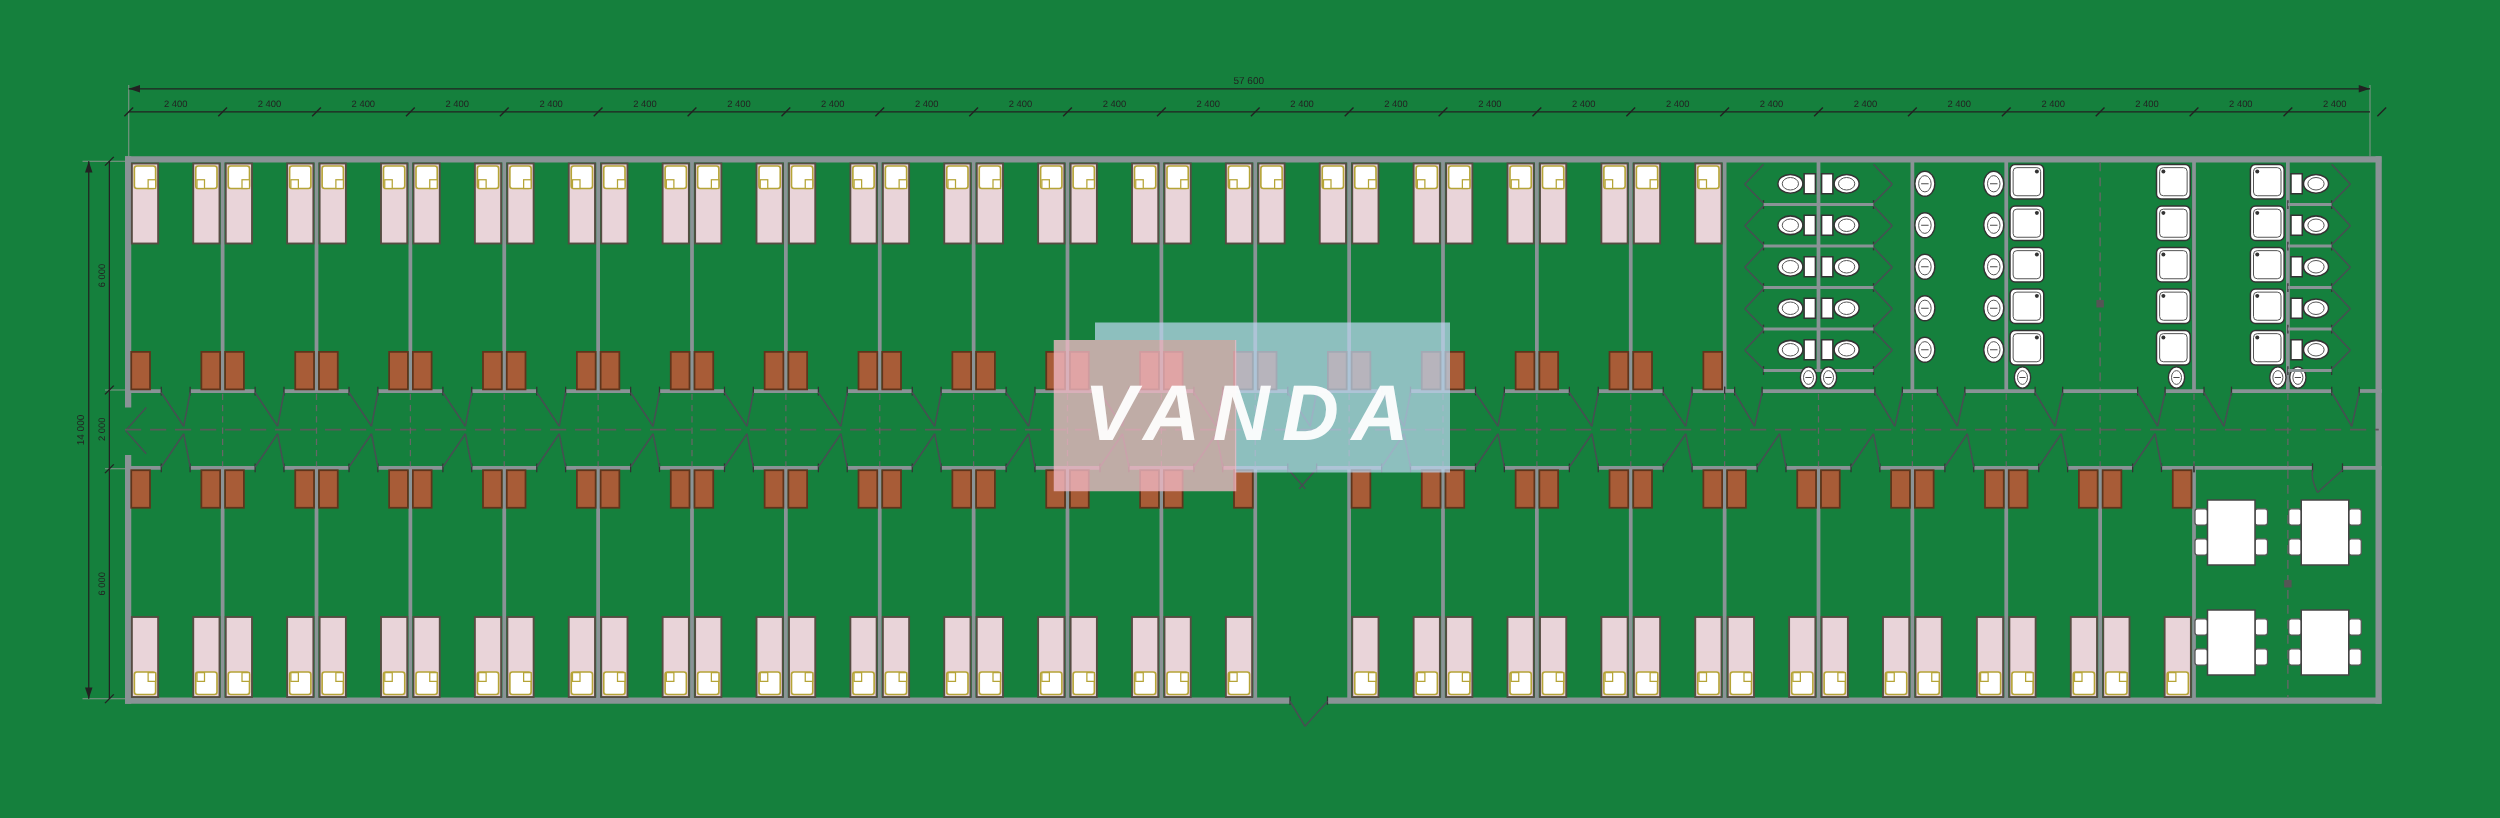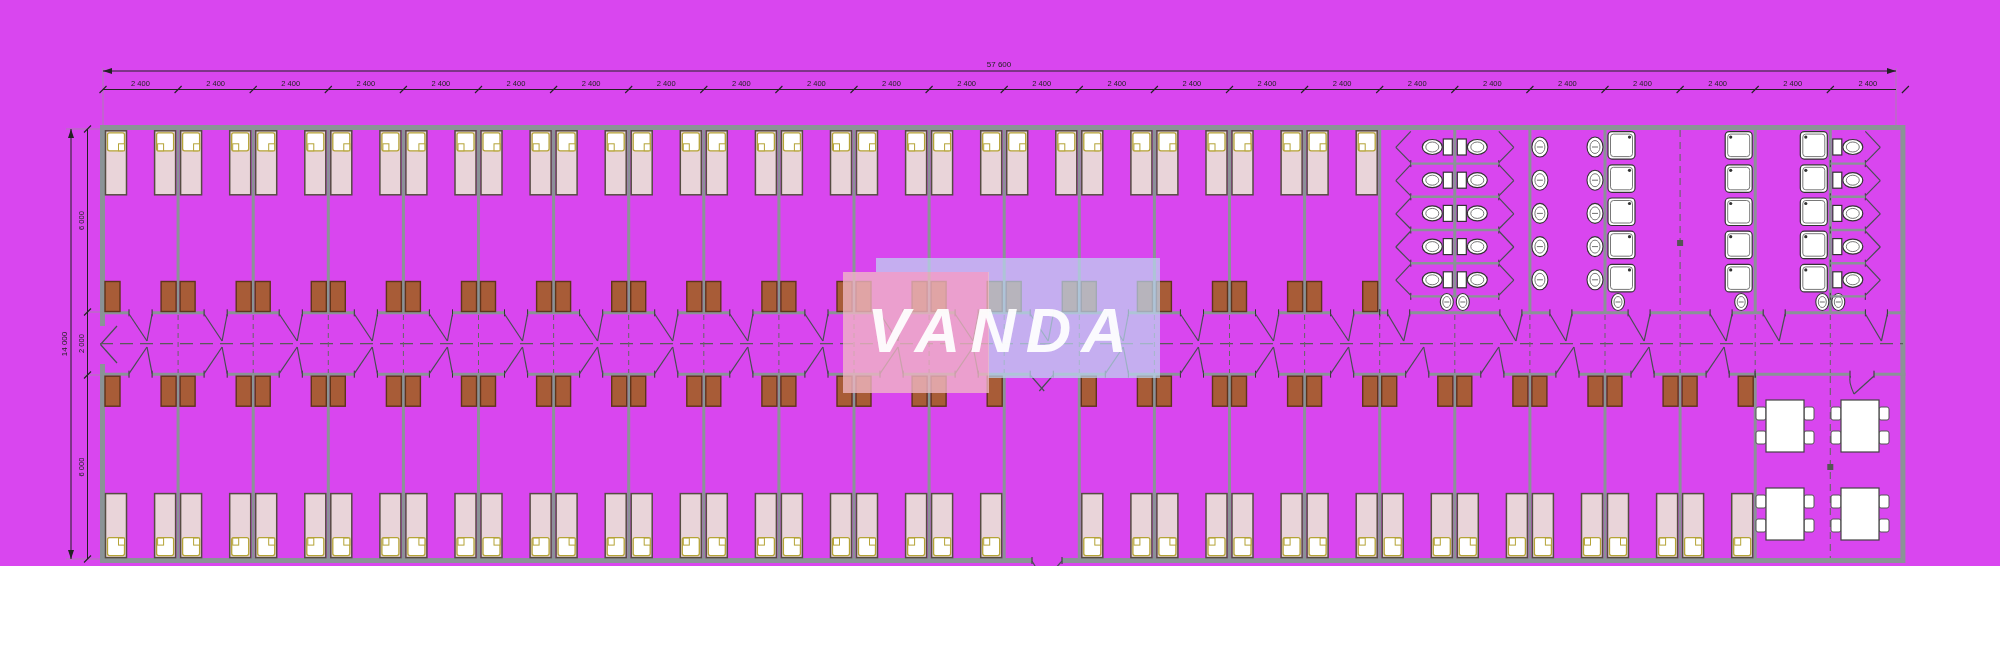--- a/index.html
+++ b/index.html
@@ -1,16 +1,16 @@
 <!DOCTYPE html>
 <html><head>
 <meta charset="utf-8">
 <style>
   html,body{margin:0;padding:0;background:#fff;}
-  #canvas{position:relative;width:2000px;height:566px;background:#d946ef;overflow:hidden;
+  #canvas{position:relative;width:2000px;height:654px;background:#15803d;overflow:hidden;
           font-family:"Liberation Sans",sans-serif;}
   svg{display:block;}
   text{font-family:"Liberation Sans",sans-serif;}
   .wm-text{font-family:"Liberation Sans",sans-serif;font-weight:bold;font-style:italic;}
 </style>
 </head>
 <body>
 
 <div id="canvas">
   <svg id="plan" width="2000" height="654" viewBox="0 0 2000 654">

